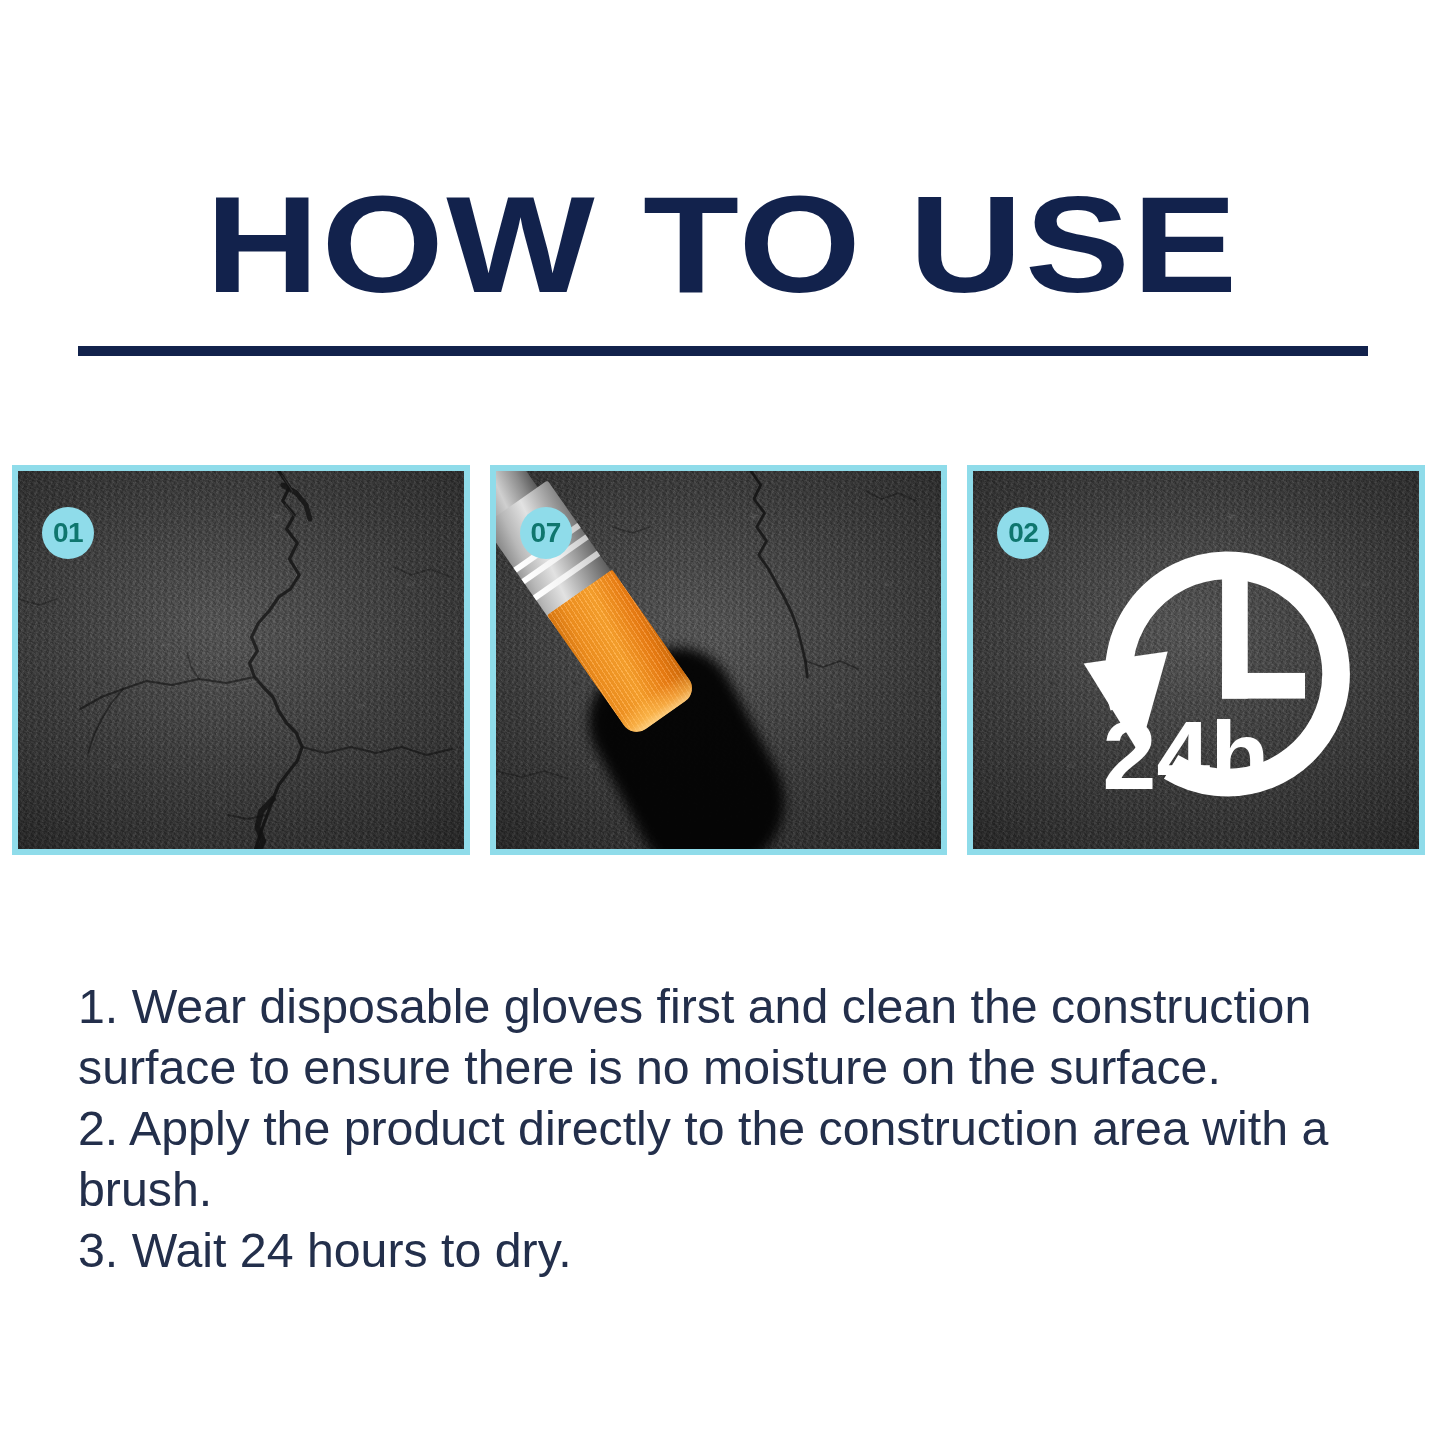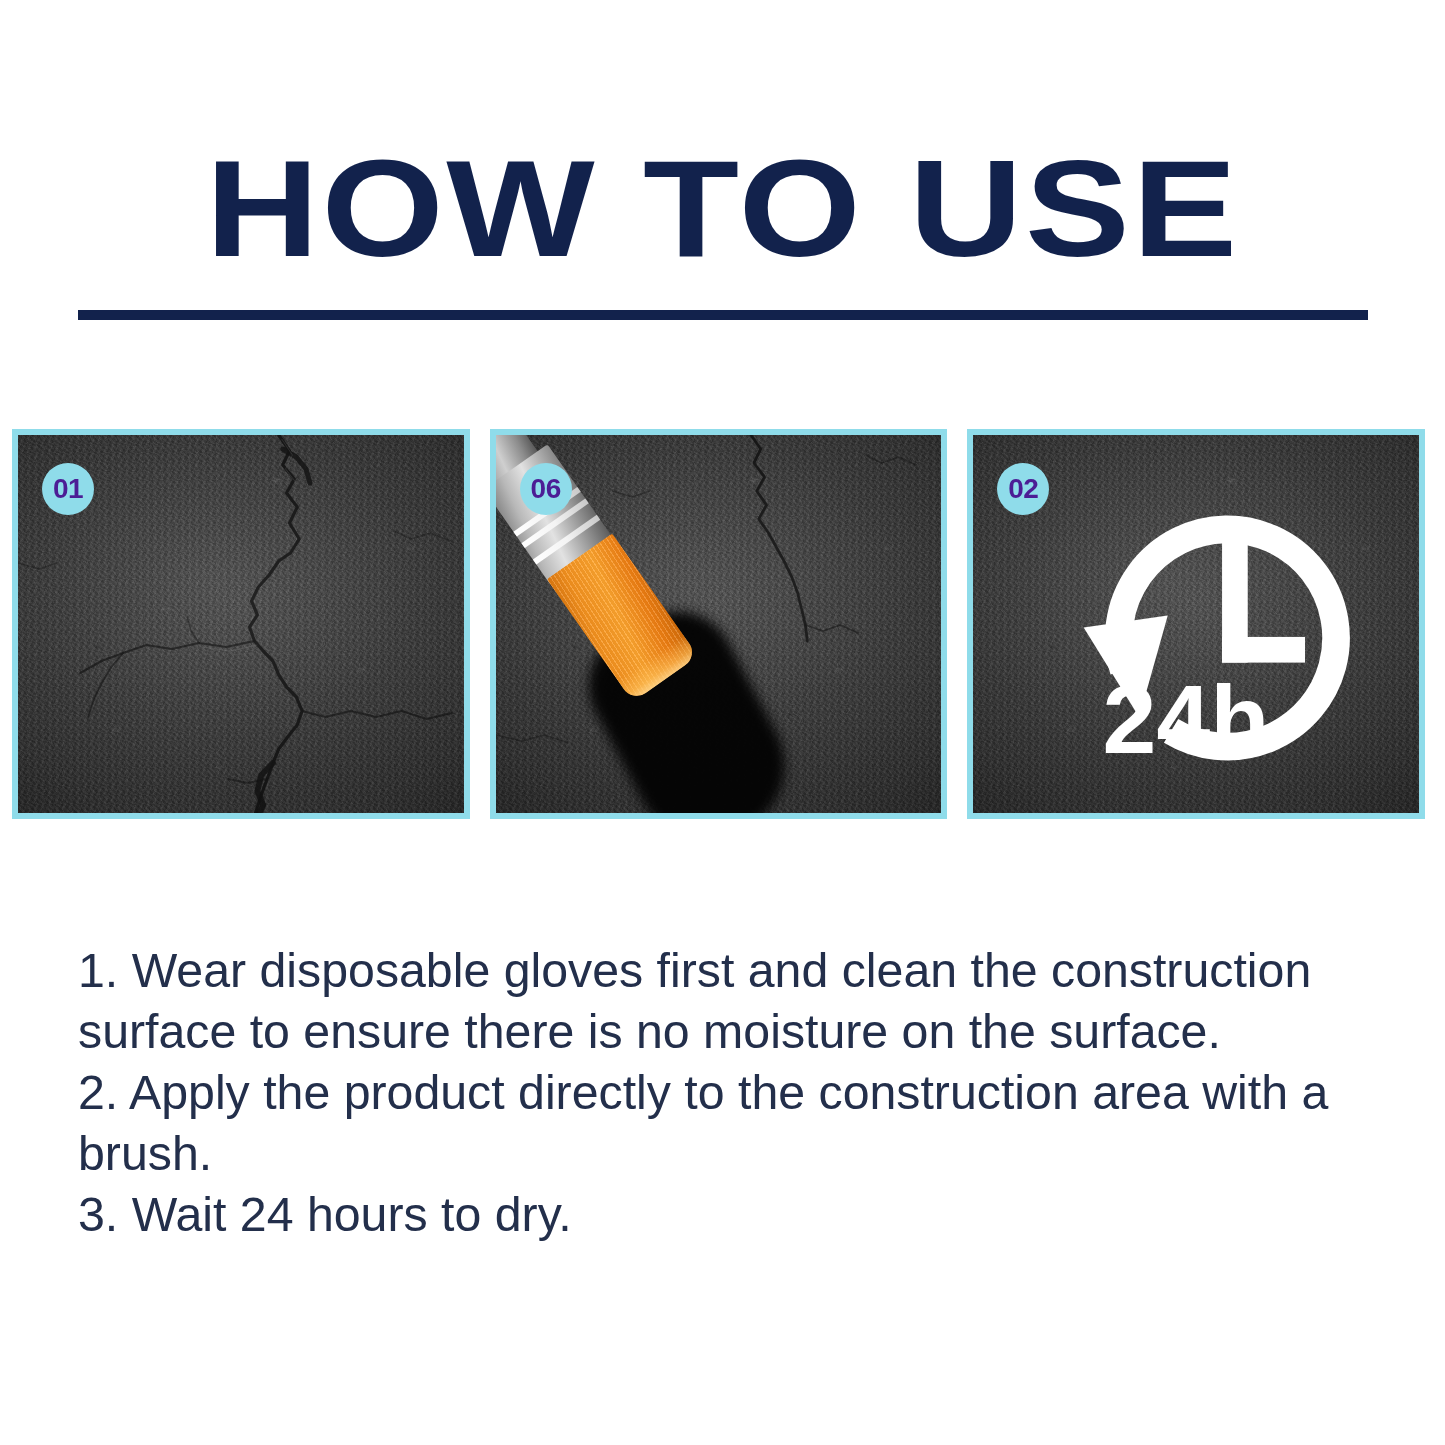--- a/index.html
+++ b/index.html
@@ -14,20 +14,21 @@
     position: relative;
     overflow: hidden;
     font-family: "Liberation Sans", sans-serif;
     -webkit-font-smoothing: antialiased;
   }
 
   .page {
     position: absolute;
     inset: 0;
     background: #ffffff;
+    margin-top: 36px;
   }
 
   
   .title-block {
     position: absolute;
     left: 0;
     top: 138px;
     width: 1445px;
   }
   .title {
@@ -107,26 +108,26 @@
   .vignette {
     position: absolute;
     inset: 0;
     background: radial-gradient(ellipse 80% 75% at 50% 45%, rgba(255,255,255,.05) 0%, rgba(0,0,0,.18) 78%, rgba(0,0,0,.34) 100%);
   }
 
   
   .badge {
     position: absolute;
     left: 24px;
-    top: 28px;
+    top: 36px;
     width: 52px;
     height: 52px;
     border-radius: 50%;
     background: #8fdcea;
-    color: #4c1d95;
+    color: #0f766e;
     font-family: "Liberation Sans", sans-serif;
     font-weight: 700;
     font-size: 28px;
     line-height: 52px;
     text-align: center;
     letter-spacing: -0.5px;
     z-index: 9;
   }
 
   
@@ -309,21 +310,21 @@
             <div class="ferrule-band fb1"></div>
             <div class="ferrule-band fb2"></div>
             <div class="ferrule-band fb3"></div>
           </div>
           <div class="bristles">
             <div class="bristle-tip"></div>
           </div>
         </div>
       </div>
 
-      <div class="badge">06</div>
+      <div class="badge">07</div>
     </div>
 
     <div class="panel">
       <div class="concrete"></div>
       <div class="grain"></div>
       <div class="vignette"></div>
 
       <svg class="timer-svg" viewBox="0 0 320 320">
 
         <path d="M 62 214

